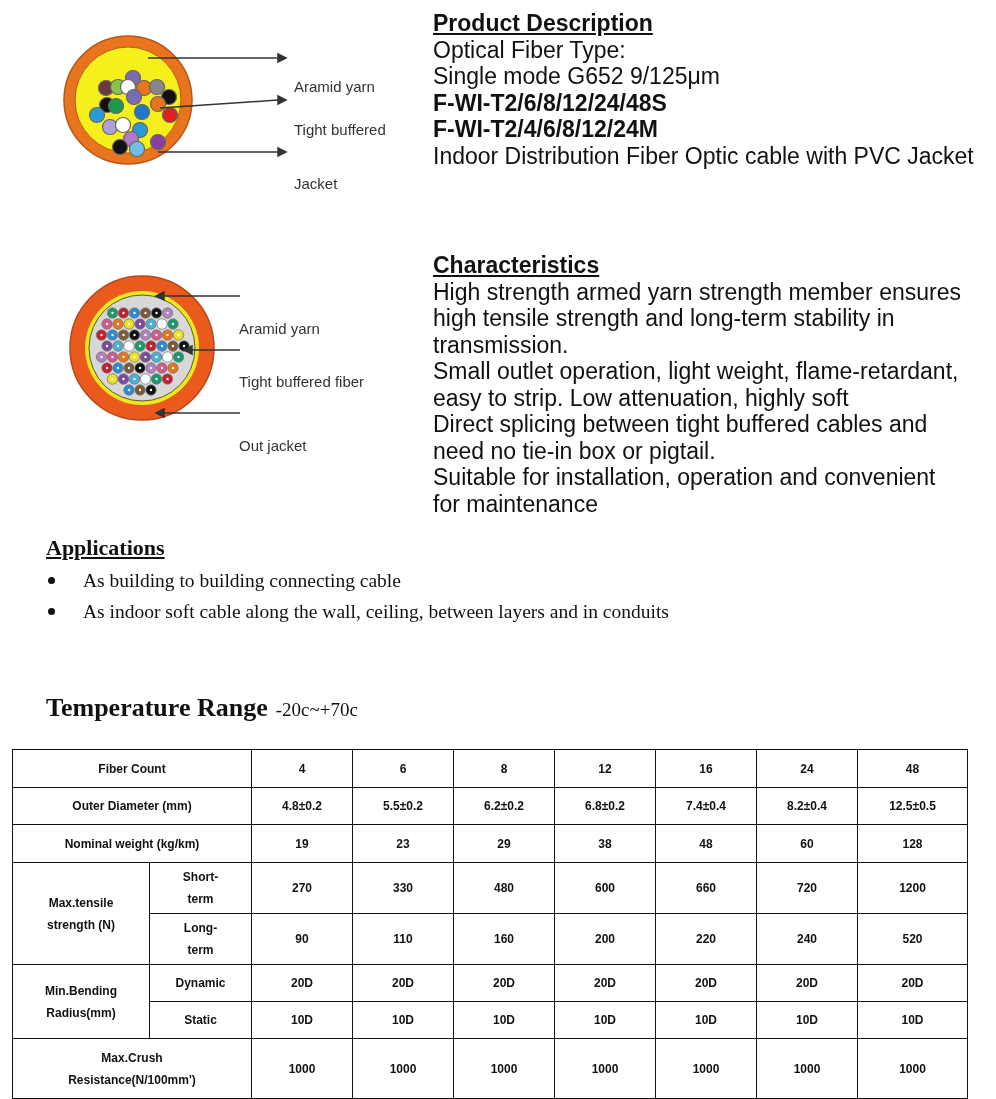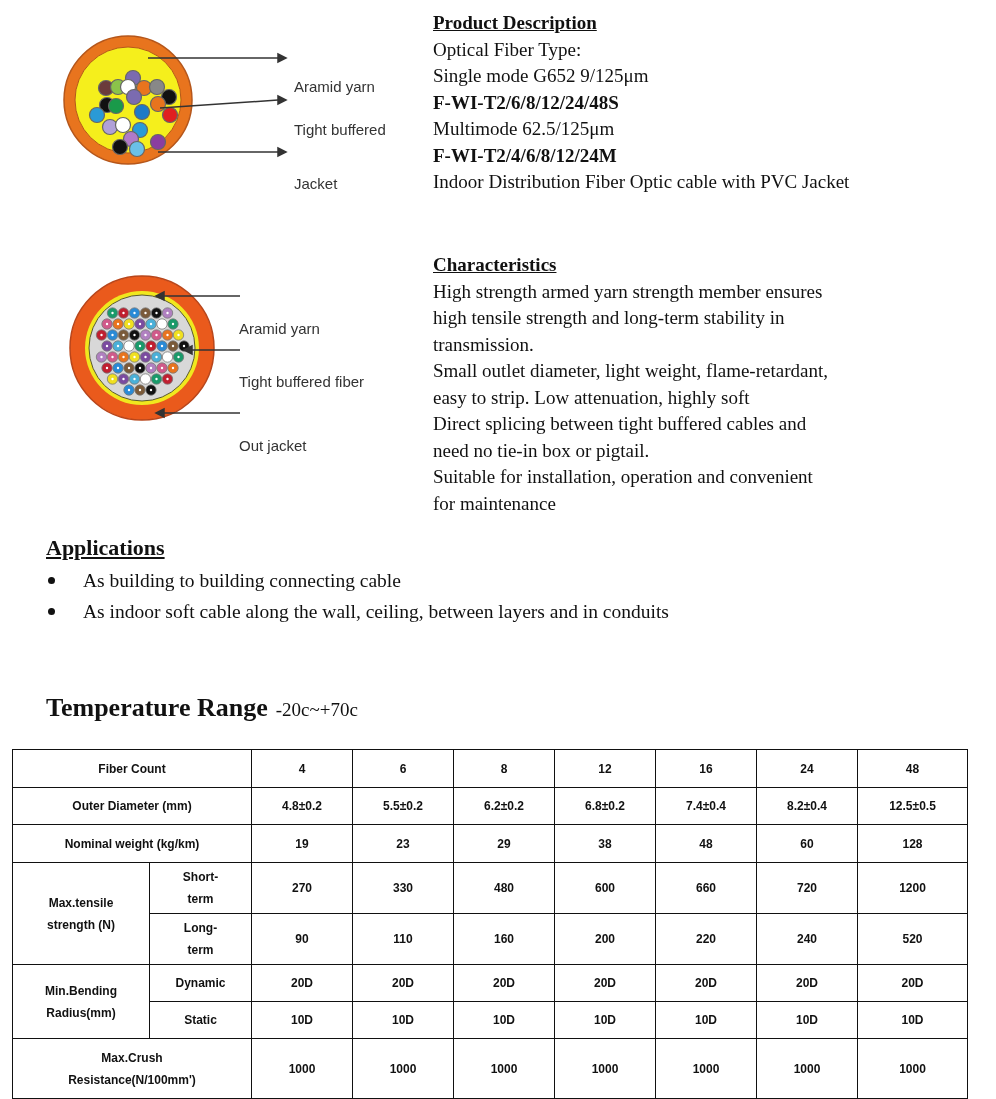--- a/index.html
+++ b/index.html
@@ -5,21 +5,21 @@
   html, body { margin: 0; padding: 0; background: #ffffff; }
   body { width: 996px; height: 1099px; position: relative; overflow: hidden; color: #111; }
 
   
   .fig { position: absolute; }
   .fig1 { left: 60px; top: 30px; width: 360px; height: 150px; }
   .fig2 { left: 60px; top: 260px; width: 360px; height: 200px; }
   .callout-label { position: absolute; font-family: "Liberation Sans", sans-serif; font-size: 15px; color: #333; white-space: nowrap; margin-top: 33px; }
 
   
-  .rcol { position: absolute; left: 433px; width: 540px; font-family: Liberation Serif, serif; font-size: 19px; line-height: 26.5px; color: #111; }
+  .rcol { position: absolute; left: 433px; width: 540px; font-family: Liberation Sans, sans-serif; font-size: 23px; line-height: 26.5px; color: #111; }
   .rcol .h { font-weight: bold; text-decoration: underline; }
   .rcol .b { font-weight: bold; }
   .rcol div { white-space: nowrap; }
   .pd { top: 10px; }
   .ch { top: 220px; margin-top: 32px; }
 
   
   .apps { position: absolute; left: 46px; top: 535px; width: 900px; font-family: "Liberation Serif", serif; }
   .apps .h { font-size: 22px; font-weight: bold; text-decoration: underline; margin-bottom: 4px; }
   .apps ul { list-style: none; margin: 0; padding: 0; }
@@ -206,31 +206,30 @@
   <span class="callout-label" style="left:179px; top:27px;">Aramid yarn</span>
   <span class="callout-label" style="left:179px; top:80px;">Tight buffered fiber</span>
   <span class="callout-label" style="left:179px; top:144px;">Out jacket</span>
 </div>
 
 <div class="rcol pd">
   <div class="h">Product Description</div>
   <div>Optical Fiber Type:</div>
   <div>Single mode G652 9/125μm</div>
   <div class="b">F-WI-T2/6/8/12/24/48S</div>
-  <div>Multimode 62.5/125μm</div>
   <div class="b">F-WI-T2/4/6/8/12/24M</div>
   <div>Indoor Distribution Fiber Optic cable with PVC Jacket</div>
 </div>
 
 <div class="rcol ch">
   <div class="h">Characteristics</div>
   <div>High strength armed yarn strength member ensures</div>
   <div>high tensile strength and long-term stability in</div>
   <div>transmission.</div>
-  <div>Small outlet diameter, light weight, flame-retardant,</div>
+  <div>Small outlet operation, light weight, flame-retardant,</div>
   <div>easy to strip. Low attenuation, highly soft</div>
   <div>Direct splicing between tight buffered cables and</div>
   <div>need no tie-in box or pigtail.</div>
   <div>Suitable for installation, operation and convenient</div>
   <div>for maintenance</div>
 </div>
 
 <div class="apps">
   <div class="h">Applications</div>
   <ul>

